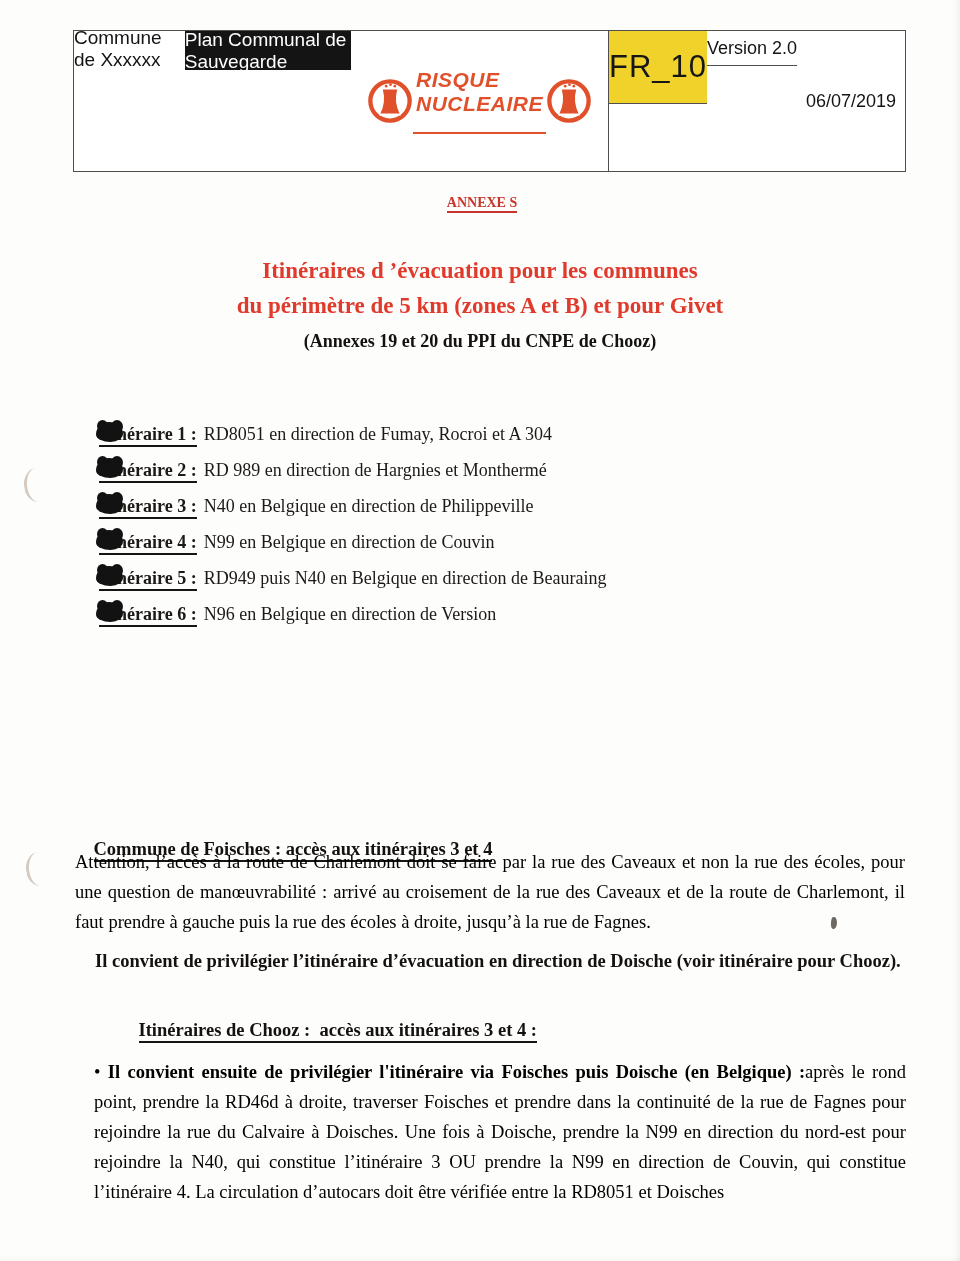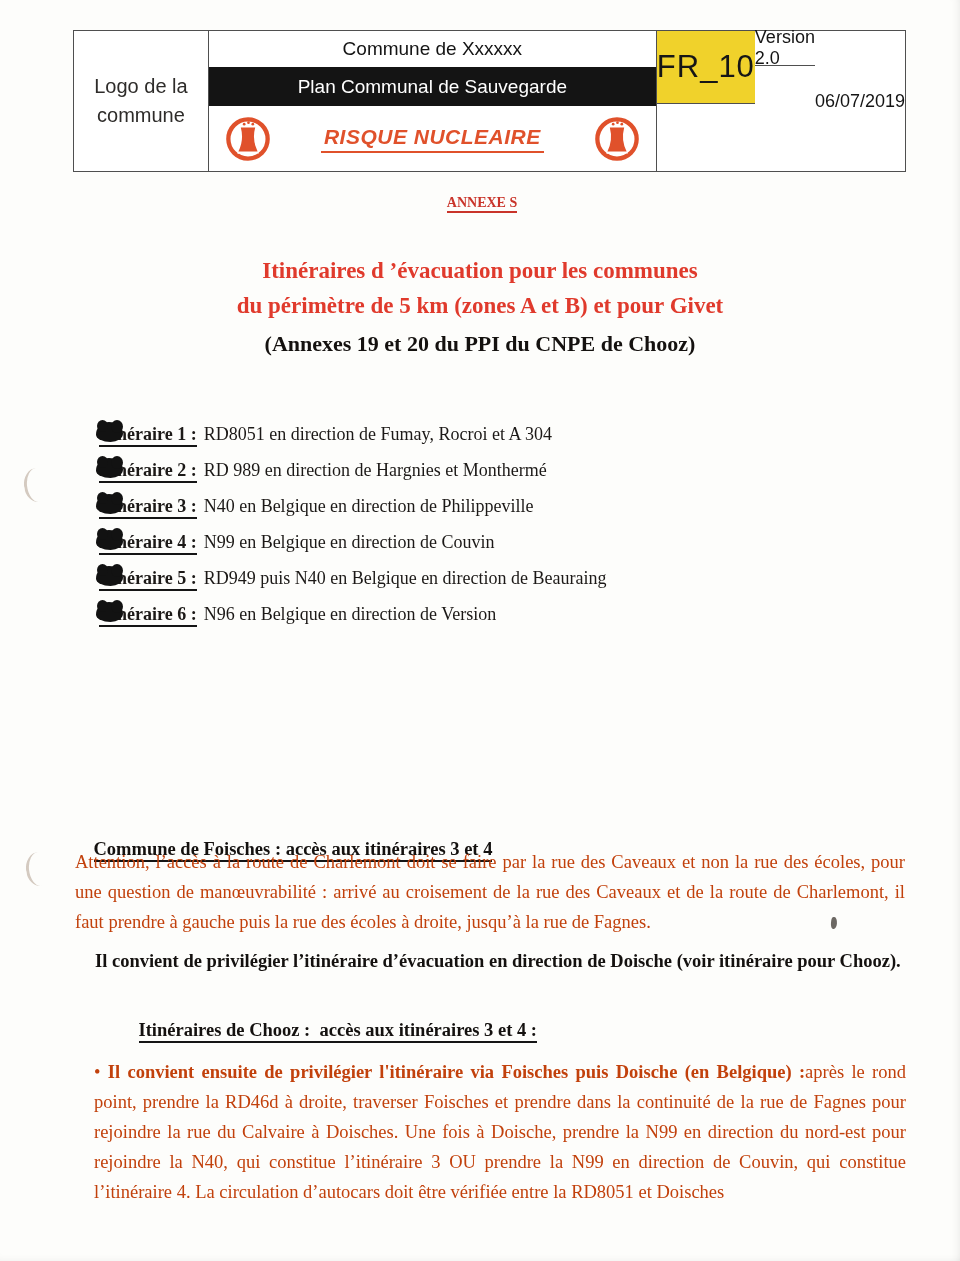--- a/index.html
+++ b/index.html
@@ -10,83 +10,80 @@
     box-shadow:inset -8px 0 10px -8px rgba(0,0,0,.10), inset 0 -6px 8px -7px rgba(0,0,0,.08);
   }
   
   .hdr{
     position:absolute;left:73px;top:30px;width:833px;height:142px;
     border:1px solid #4f4f4f;box-sizing:border-box;display:flex;
     font-family:"Liberation Sans",sans-serif;background:#fff;
   }
   .logo-cell{width:160px;border-right:1px solid #4f4f4f;display:flex;align-items:center;justify-content:center;text-align:center;}
   .logo-cell span{display:block;width:112px;font-size:20px;line-height:1.45;color:#2e2c2a;}
-  .mid{width:534px;border-right:1px solid #4f4f4f;display:flex;flex-direction:column;}
+  .mid{width:534px;border-right:1px solid #4f4f4f;display:flex;flex-direction:row;}
   .mid-row1{height:36px;display:flex;align-items:center;justify-content:center;font-size:19px;color:#141414;}
   .mid-row2{height:39px;background:var(--bar-black,#141414);color:#fff;display:flex;align-items:center;justify-content:center;font-size:19px;}
   .mid-row3{flex:1;display:flex;align-items:center;justify-content:space-between;padding:0 16px;}
   .risk-title{
     font-size:21px;font-weight:bold;font-style:italic;letter-spacing:.5px;
     color:var(--risk-orange,#e0512b);border-bottom:2px solid var(--risk-orange,#e0512b);
-    padding:0 3px 2px;
+    padding:0 3px 16px;
   }
   .tower-icon{width:46px;height:46px;flex:0 0 auto;}
   .rightcol{flex:1;display:flex;flex-direction:row;}
   .right-code{
     height:72px;background:var(--code-yellow,#f0d22b);border-bottom:1px solid #4f4f4f;
     display:flex;align-items:center;justify-content:center;font-size:31px;color:#161616;letter-spacing:1px;
   }
   .right-ver{height:34px;border-bottom:1px solid #4f4f4f;display:flex;align-items:center;justify-content:center;font-size:18px;color:#141414;}
   .right-date{flex:1;display:flex;align-items:center;justify-content:center;font-size:18px;color:#141414;}
   
   .annexe{position:absolute;top:195px;left:2px;width:100%;text-align:center;font-size:14px;font-weight:bold;color:var(--annexe-red,#c9342a);}
   .annexe span{border-bottom:2px solid currentColor;padding-bottom:1px;}
   .doc-title{position:absolute;top:253px;left:0;width:100%;text-align:center;font-size:23px;font-weight:bold;color:var(--title-red,#e03a2c);line-height:35px;}
-  .subtitle{position:absolute;top:331px;left:0;width:100%;text-align:center;font-size:22px;font-weight:bold;color:#14110f;}
+  .subtitle{position:absolute;top:331px;left:0;width:100%;text-align:center;font-size:18px;font-weight:bold;color:#14110f;}
   
   .itin-list{position:absolute;left:99px;top:424px;}
   .itin-item{font-size:18px;line-height:20px;margin-bottom:13px;white-space:nowrap;}
   .itin-label{position:relative;display:inline-block;font-weight:bold;border-bottom:2px solid #151515;padding-bottom:1px;}
   .blob{position:absolute;left:-3px;top:-2px;width:27px;height:20px;background:#121212;border-radius:48% 52% 46% 54%/62% 58% 42% 38%;}
   .blob::before{content:"";position:absolute;left:1px;top:-2px;width:11px;height:12px;background:#121212;border-radius:50%;}
   .blob::after{content:"";position:absolute;right:0;top:-2px;width:12px;height:13px;background:#121212;border-radius:50%;}
   .itin-route{margin-left:7px;}
   
   .ppi-box{
     position:absolute;left:96px;top:652px;width:779px;
     border:2px solid #2b2b2b;padding:6px 12px 8px;
     font-weight:bold;font-size:18px;line-height:29px;text-align:justify;color:#14110f;
   }
   
   .sec-heading{position:absolute;font-size:18.5px;font-weight:bold;color:#14110f;white-space:pre-wrap;}
   .sec-heading span{border-bottom:2px solid #151515;padding-bottom:1px;}
   .foisches-heading{left:75px;top:818px;}
   .chooz-heading{left:120px;top:999px;}
-  .body-para{position:absolute;font-size:18.5px;line-height:30px;text-align:justify;color:#c2410c;}
+  .body-para{position:absolute;font-size:18.5px;line-height:30px;text-align:justify;color:#000000;}
   .foisches-para{left:75px;top:847px;width:830px;}
   .doische-note{position:absolute;left:75px;top:951px;width:840px;font-size:18.5px;font-weight:bold;color:#14110f;margin-left:20px;}
   .bullet-para{left:94px;top:1057px;width:812px;}
   
   .paren{position:absolute;width:24px;height:34px;border-left:3px solid rgba(150,125,105,.40);border-radius:50%;transform:rotate(-6deg);}
   .paren1{left:24px;top:468px;}
   .paren2{left:26px;top:852px;}
   .speck{position:absolute;left:831px;top:917px;width:6px;height:12px;background:rgba(45,40,34,.7);border-radius:40% 60% 50% 50%;transform:rotate(6deg);}
   .apos{position:absolute;left:106px;top:46px;width:3px;height:8px;background:rgba(95,85,75,.5);border-radius:2px;transform:rotate(14deg);}
 </style>
 </head>
 <body>
 
 <div class="page">
 
   <span class="apos"></span>
 
   <div class="hdr">
-    <div class="logo-cell">
-      <span>Logo de la commune</span>
-    </div>
     <div class="mid">
       <div class="mid-row1">Commune de Xxxxxx</div>
       <div class="mid-row2">Plan Communal de Sauvegarde</div>
       <div class="mid-row3">
         <svg class="tower-icon" viewBox="0 0 48 48">
           <circle cx="24" cy="24" r="20.5" fill="#ffffff" stroke="#e0512b" stroke-width="4.5"></circle>
           <path d="M14 37 Q20 25 16.5 12 L31.5 12 Q28 25 34 37 Z" fill="#e0512b"></path>
           <circle cx="20" cy="8.5" r="1.4" fill="#e0512b"></circle>
             <circle cx="24.5" cy="7" r="1.4" fill="#e0512b"></circle>
             <circle cx="29" cy="8.5" r="1.4" fill="#e0512b"></circle>

